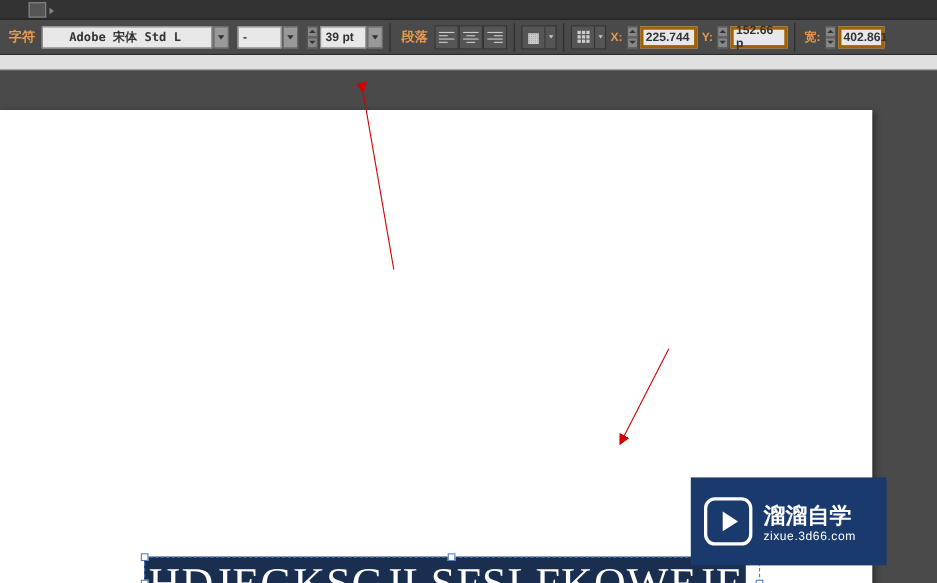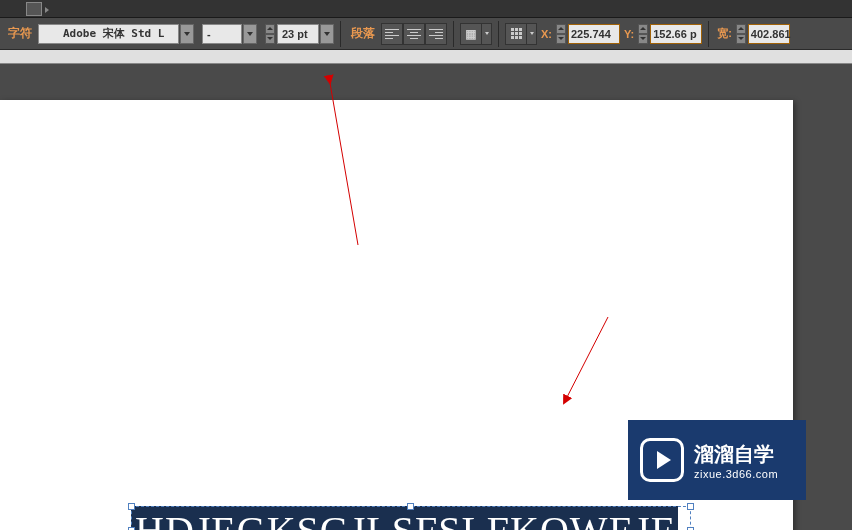--- a/index.html
+++ b/index.html
@@ -78,21 +78,21 @@
       justify-content: center;
       margin-left: -1px;
     }
     .dropdown-arrow::after {
       content: '';
       border-top: 4px solid #333;
       border-left: 3px solid transparent;
       border-right: 3px solid transparent;
     }
     
-    .font-family-dd { width: 141px; font-family: monospace; padding-left: 24px; }
+    .font-family-dd { width: 155px; font-family: monospace; padding-left: 24px; }
     .font-style-dd { width: 40px; }
     .font-size-dd { width: 42px; }
     
     .spinner {
       display: flex;
       flex-direction: column;
       width: 10px;
       height: 20px;
     }
     .spinner-btn {
@@ -189,21 +189,21 @@
       gap: 1px;
     }
     .grid-icon span {
       background: #ccc;
       width: 3px;
       height: 3px;
     }
     
     .coord-input {
       background: #e8e8e8;
-      border: 1px solid #a16207;
+      border: 3px solid #a16207;
       height: 20px;
       width: 52px;
       font-size: 11px;
       color: #333;
       padding: 0 2px;
       display: flex;
       align-items: center;
     }
     
     .label-small {
@@ -269,21 +269,21 @@
     .h-tl { top: -4px; left: -4px; }
     .h-tr { top: -4px; right: -4px; }
     .h-tm { top: -4px; left: 50%; margin-left: -4px; }
     .h-ml { top: 50%; left: -4px; margin-top: -4px; }
     .h-mr { top: 50%; right: -4px; margin-top: -4px; }
     
     
     .watermark {
       position: absolute;
       right: 46px;
-      bottom: 30px;
+      bottom: 16px;
       width: 178px;
       height: 80px;
       background: #1a3a6e;
       display: flex;
       align-items: center;
       padding: 0 12px;
       gap: 10px;
     }
     .play-icon {
       width: 44px;
@@ -343,21 +343,21 @@
   </div>
   <div class="dropdown-arrow"></div>
 
   <div style="width:4px"></div>
 
   <div class="spinner">
     <div class="spinner-btn spinner-up"></div>
     <div class="spinner-btn spinner-down"></div>
   </div>
   <div class="dropdown font-size-dd">
-    <span>23 pt</span>
+    <span>39 pt</span>
   </div>
   <div class="dropdown-arrow"></div>
 
   <div class="divider"></div>
 
   <span class="label-orange">段落</span>
 
   <div class="align-group">
     <div class="align-btn align-left">
       <span></span>

